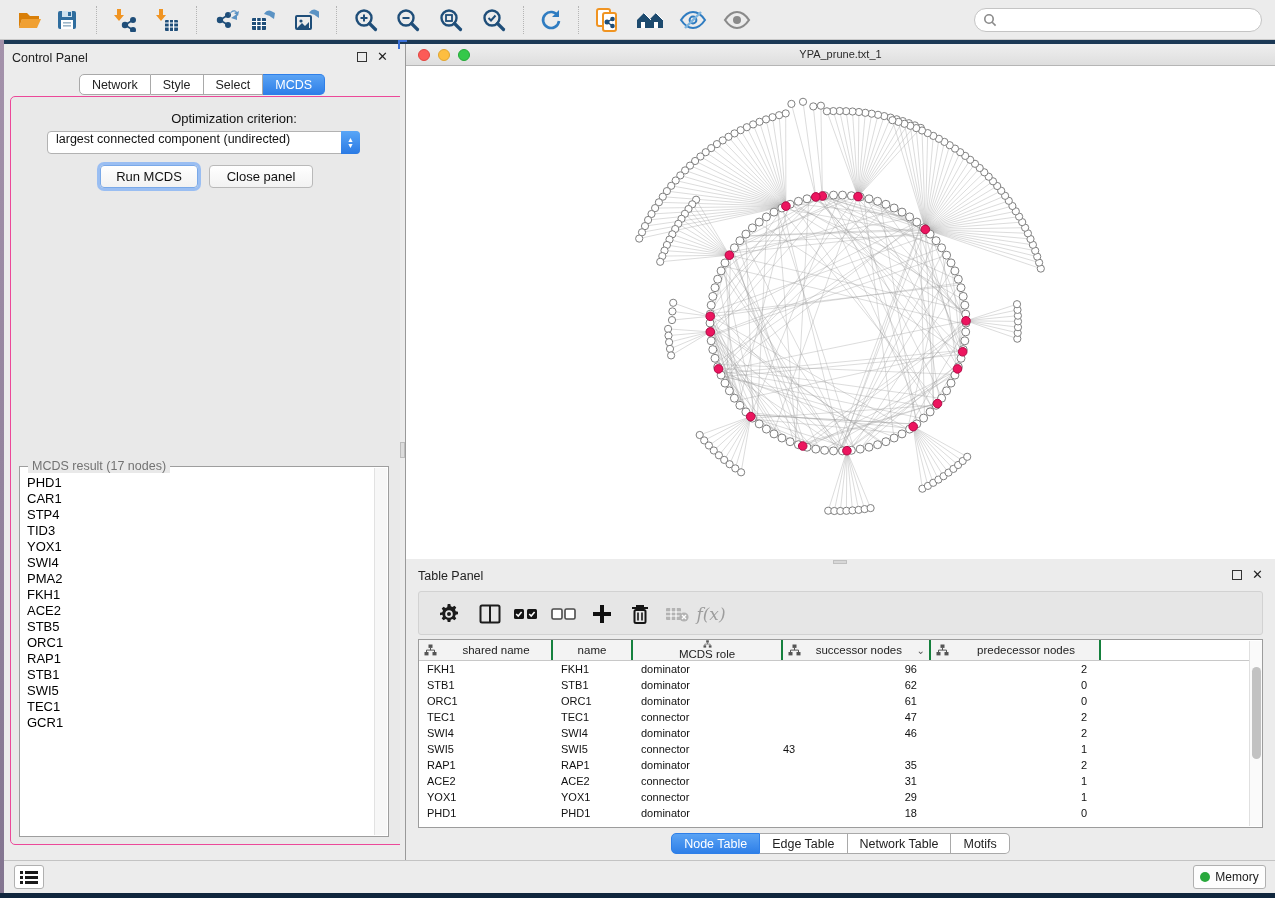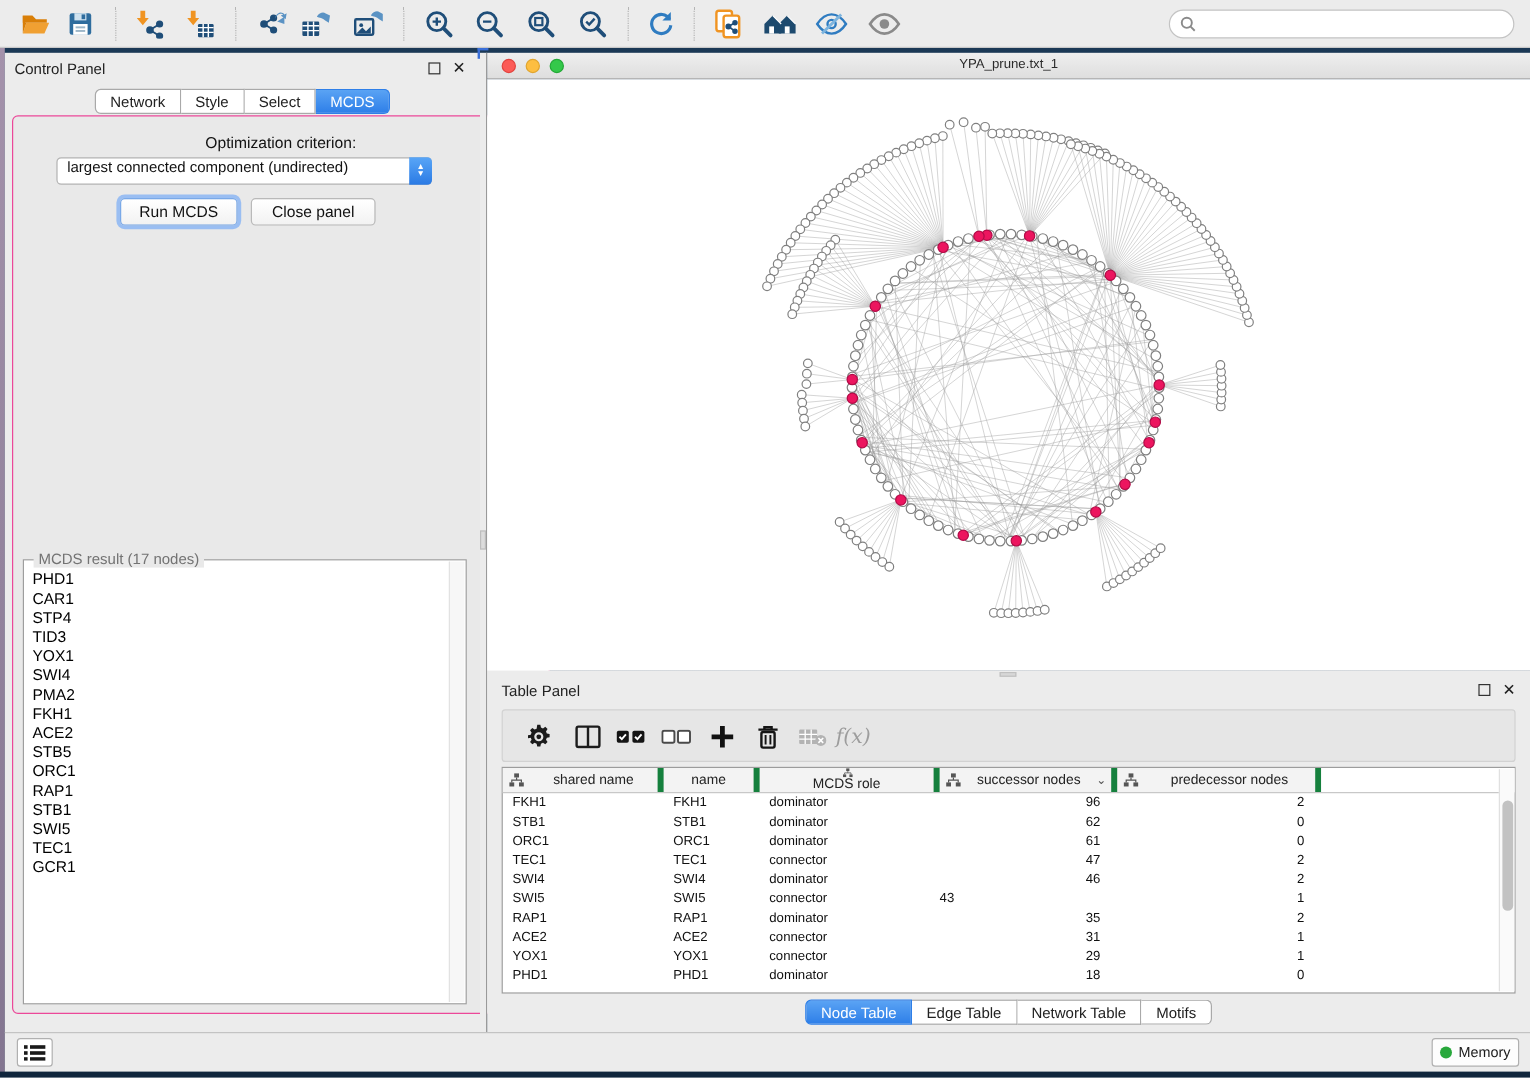--- a/index.html
+++ b/index.html
@@ -93,21 +93,21 @@
   #table-panel { left:406px; top:565px; width:869px; height:295px; background:#ececec; }
   #tp-toolbar { position:absolute; left:12px; top:26px; width:845px; height:44px;
       background:#e6e6e6; border:1px solid #d2d2d2; border-radius:3px; }
   .tp-ic { position:absolute; top:9px; width:28px; height:26px; display:flex;
       align-items:center; justify-content:center; }
   .fx { font-family:"DejaVu Serif",serif; font-style:italic; font-size:17px; color:#9d9d9d; }
 
   #ntable { position:absolute; left:12px; top:74px; width:845px; height:189px;
       background:#fff; border:1px solid #9c9c9c; }
   #thead { display:flex; height:21px; background:#f3f3f3; border-bottom:1px solid #c8c8c8; }
-  .hcell { display:flex; align-items:center; border-right:5px solid #15803d;
+  .hcell { display:flex; align-items:center; border-right:2px solid #15803d;
       font-size:11.5px; color:#222; }
   .hcell .lbl { flex:1; text-align:center; }
   .hfill { flex:1; background:#fff; }
   .trow { display:flex; height:16px; font-size:11px; color:#111; align-items:center; }
   .tc { overflow:hidden; white-space:nowrap; }
   #tbody-scroll { position:absolute; top:1px; right:0; bottom:1px; width:13px;
       background:#fafafa; border-left:1px solid #e0e0e0; }
   #tbody-thumb { position:absolute; left:2px; top:26px; width:9px; height:92px;
       background:#c2c2c2; border-radius:5px; }
   #tp-tabs { position:absolute; left:0; right:0; top:268px; display:flex; justify-content:center; }

